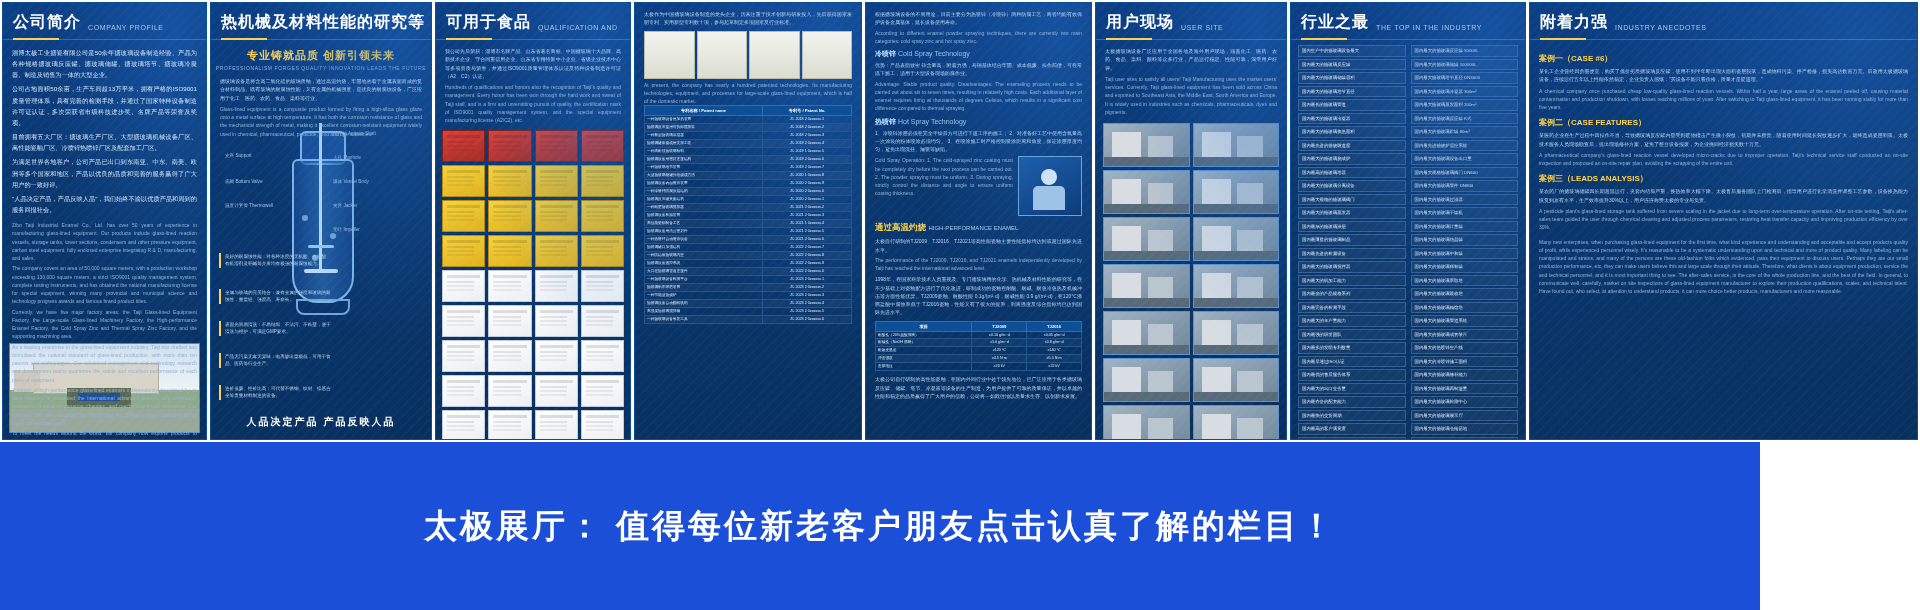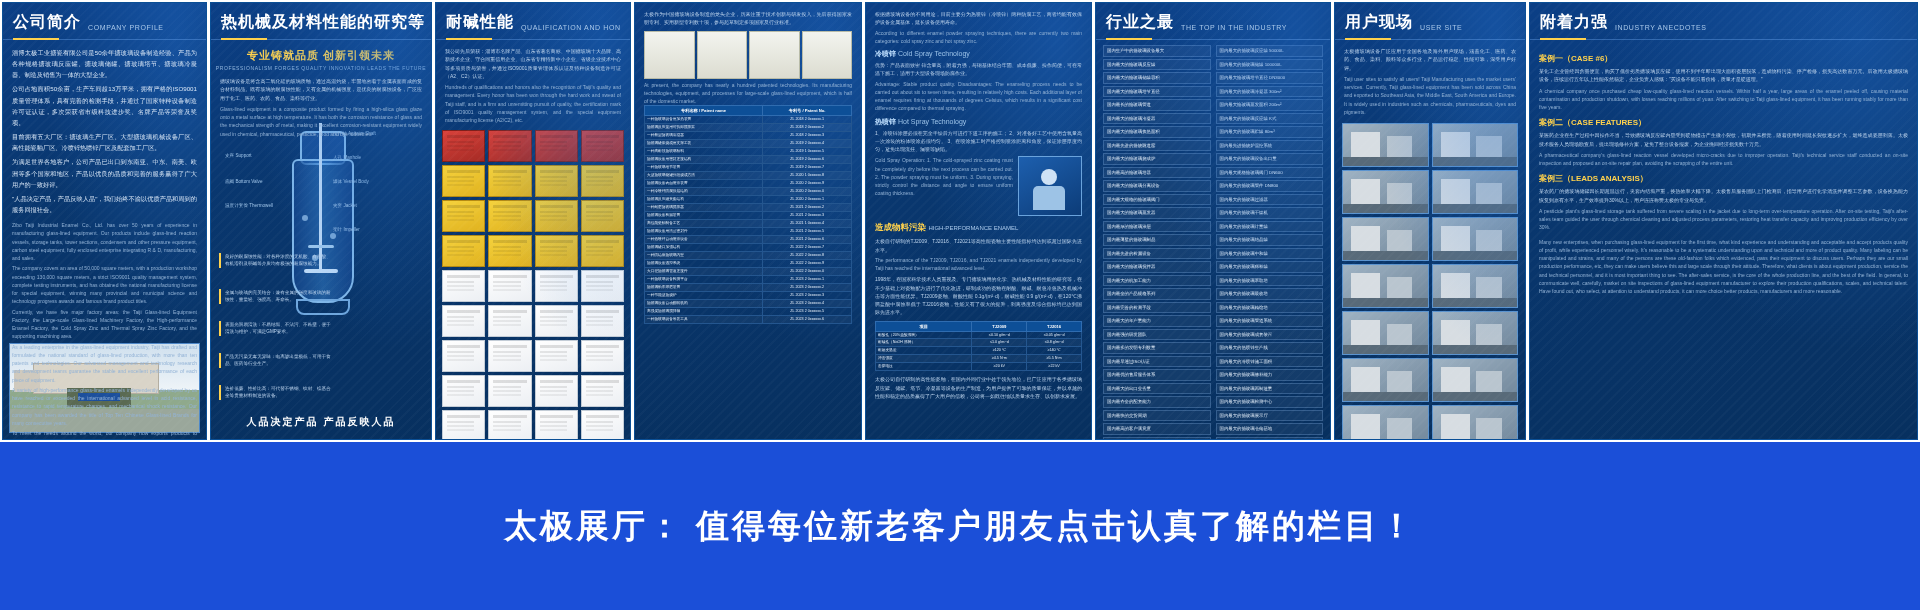--- a/index.html
+++ b/index.html
@@ -75,21 +75,21 @@
   
   .shots{display:grid;grid-template-columns:repeat(2,1fr);gap:3px;padding:5px 7px;}
   .shot{height:42px;border:1px solid #5a93cf;background:linear-gradient(150deg,#9fb3c4,#6f8599);position:relative;overflow:hidden;}
   .shot .m1{position:absolute;left:10%;top:18%;width:34%;height:64%;background:#d7dde2;}
   .shot .m2{position:absolute;left:52%;top:28%;width:30%;height:54%;background:#b9c5cf;}
   .shot .fl{position:absolute;left:0;bottom:0;right:0;height:22%;background:#586a79;}
 
   
   .case-h{color:#ffd24d;font-size:8px;font-weight:bold;margin:6px 0 3px;}
 
-  .banner{position:absolute;left:0;bottom:0;width:1920px;height:168px;background:#1b4fd8;display:flex;align-items:center;justify-content:center;}
+  .banner{position:absolute;left:0;bottom:0;width:1760px;height:168px;background:#1b4fd8;display:flex;align-items:center;justify-content:center;}
   .banner span{color:#ffffff;font-size:33px;font-weight:bold;letter-spacing:3px;}
 </style>
 </head>
 <body>
 
 <div id="stage">
 
   <div class="panels">
 
     <div class="panel p1" style="flex:0 0 205px;">
@@ -158,21 +158,21 @@
       <div class="note" style="left:8px;top:250px;">良好的耐腐蚀性能：对各种浓度的无机酸、有机酸、有机溶剂及弱碱等介质均有极强的耐腐蚀能力。</div>
       <div class="note" style="left:8px;top:286px;">金属与玻璃的完美结合：兼有金属的强度和玻璃的耐蚀性，重量轻、强度高、寿命长。</div>
       <div class="note" style="left:8px;top:318px;">表面光滑易清洗：不易结垢、不沾污、不粘壁，便于清洗与维护，可满足GMP要求。</div>
       <div class="note" style="left:8px;top:350px;">产品无污染无毒无异味：电离渗出量极低，可用于食品、医药等行业生产。</div>
       <div class="note" style="left:8px;top:382px;">造价低廉、性价比高：可代替不锈钢、钛材、镍基合金等贵重材料制造的设备。</div>
       <div class="foot-slogan">人品决定产品  产品反映人品</div>
     </div>
 
     <div class="panel p3" style="flex:0 0 196px;">
       <div class="phead">
-        <div class="cn big">耐碱性能</div>
+        <div class="cn big">可用于食品</div>
         <div class="en">QUALIFICATION AND HONOR</div>
         <div class="bar"></div>
       </div>
       <div class="pbody" style="padding-bottom:2px;">
         <div class="tiny">我公司先后荣获：淄博市名牌产品、山东省著名商标、中国搪玻璃十大品牌、高新技术企业、守合同重信用企业、山东省专精特新中小企业、省级企业技术中心等多项资质与荣誉，并通过ISO9001质量管理体系认证及特种设备制造许可证（A2、C2）认证。</div>
         <div class="tiny en" style="margin-top:3px;">Hundreds of qualifications and honors also the recognition of Taiji's quality and management. Every honor has been won through the hard work and sweat of Taiji staff, and is a firm and unremitting pursuit of quality, the certification mark of ISO9001 quality management system, and the special equipment manufacturing license (A2/C2), etc.</div>
       </div>
       <div class="certs">
         <div class="cert red"></div>
         <div class="cert red"></div>
@@ -362,21 +362,21 @@
 1. The cold-sprayed zinc coating must be completely dry before the next process can be carried out.
 2. The powder spraying must be uniform.
 3. During spraying, strictly control the distance and angle to ensure uniform coating thickness.</div>
           <div style="flex:0 0 62px;height:58px;border:1px solid #6aa3dc;background:linear-gradient(150deg,#1d5fae,#0c3c78);position:relative;">
             <div style="position:absolute;left:22px;top:12px;width:16px;height:16px;border-radius:50%;background:#cfe2f5;"></div>
             <div style="position:absolute;left:14px;top:29px;width:32px;height:24px;background:#9dc3e6;border-radius:5px 5px 0 0;"></div>
           </div>
         </div>
 
         <div class="sub" style="margin-top:6px;">
-          <span>造成物料污染</span>
+          <span>通过高温灼烧</span>
           <span style="font-size:6px;color:#a9c8ea;font-weight:normal;">HIGH-PERFORMANCE ENAMEL</span>
         </div>
         <div class="tiny">太极自行研制的TJ2009、TJ2016、TJ2021等高性能瓷釉主要性能指标均达到或超过国际先进水平。</div>
         <div class="tiny en" style="margin-top:2px;">The performance of the TJ2009, TJ2016, and TJ2021 enamels independently developed by Taiji has reached the international advanced level.</div>
         <div class="tiny" style="margin-top:3px;">1998年，在国家科学技术人员重视及、专门搪玻璃用的化学、热机械及材料性能的研究等，在不少基础上对瓷釉配方进行了优化改进，研制成功的瓷釉在耐酸、耐碱、耐急冷急热及机械冲击等方面性能优异。TJ2009瓷釉、耐酸性能 0.1g/(m²·d)，耐碱性能 0.9 g/(m²·d)，在120℃沸腾盐酸中腐蚀率低于 TJ2016瓷釉，性能又有了很大的提升，剥离强度及综合指标均已达到国际先进水平。</div>
 
         <table class="ptab" style="margin-top:4px;">
           <thead>
               <tr>
             <th>项目</th>
@@ -406,20 +406,105 @@
                 <td class="r">≥5.5 N·m</td>
               </tr>
             <tr>
                 <td>击穿电压</td>
                 <td class="r">≥20 kV</td>
                 <td class="r">≥22 kV</td>
               </tr>
           </tbody>
         </table>
         <div class="tiny" style="margin-top:4px;">太极公司自行研制的高性能瓷釉，在国内外同行业中处于领先地位，已广泛应用于各类搪玻璃反应罐、储罐、塔节、冷凝器等设备的生产制造，为用户提供了可靠的质量保证，并以卓越的性能和稳定的品质赢得了广大用户的信赖，公司将一如既往地以质量求生存、以创新求发展。</div>
+      </div>
+    </div>
+
+    <div class="panel p7" style="flex:0 0 192px;">
+      <div class="phead">
+        <div class="cn big">用户现场</div>
+        <div class="en">USER SITE</div>
+        <div class="bar"></div>
+      </div>
+      <div class="pbody" style="padding-bottom:2px;">
+        <div class="tiny">太极搪玻璃设备广泛应用于全国各地及海外用户现场，涵盖化工、医药、农药、食品、染料、颜料等众多行业，产品运行稳定、性能可靠，深受用户好评。</div>
+        <div class="tiny en" style="margin-top:3px;">Taiji user sites to satisfy all users! Taiji Manufacturing uses the market users' services. Currently, Taiji glass-lined equipment has been sold across China and exported to Southeast Asia, the Middle East, South America and Europe. It is widely used in industries such as chemicals, pharmaceuticals, dyes and pigments.</div>
+      </div>
+      <div class="shots">
+        <div class="shot">
+            <div class="m1"></div>
+            <div class="m2"></div>
+            <div class="fl"></div>
+          </div>
+        <div class="shot">
+            <div class="m1"></div>
+            <div class="m2"></div>
+            <div class="fl"></div>
+          </div>
+        <div class="shot">
+            <div class="m1"></div>
+            <div class="m2"></div>
+            <div class="fl"></div>
+          </div>
+        <div class="shot">
+            <div class="m1"></div>
+            <div class="m2"></div>
+            <div class="fl"></div>
+          </div>
+        <div class="shot">
+            <div class="m1"></div>
+            <div class="m2"></div>
+            <div class="fl"></div>
+          </div>
+        <div class="shot">
+            <div class="m1"></div>
+            <div class="m2"></div>
+            <div class="fl"></div>
+          </div>
+        <div class="shot">
+            <div class="m1"></div>
+            <div class="m2"></div>
+            <div class="fl"></div>
+          </div>
+        <div class="shot">
+            <div class="m1"></div>
+            <div class="m2"></div>
+            <div class="fl"></div>
+          </div>
+        <div class="shot">
+            <div class="m1"></div>
+            <div class="m2"></div>
+            <div class="fl"></div>
+          </div>
+        <div class="shot">
+            <div class="m1"></div>
+            <div class="m2"></div>
+            <div class="fl"></div>
+          </div>
+        <div class="shot">
+            <div class="m1"></div>
+            <div class="m2"></div>
+            <div class="fl"></div>
+          </div>
+        <div class="shot">
+            <div class="m1"></div>
+            <div class="m2"></div>
+            <div class="fl"></div>
+          </div>
+        <div class="shot">
+            <div class="m1"></div>
+            <div class="m2"></div>
+            <div class="fl"></div>
+          </div>
+        <div class="shot">
+            <div class="m1"></div>
+            <div class="m2"></div>
+            <div class="fl"></div>
+          </div>
+
       </div>
     </div>
 
     <div class="panel p6" style="flex:0 0 236px;">
       <div class="phead">
         <div class="cn big">行业之最</div>
         <div class="en">THE TOP IN THE INDUSTRY</div>
         <div class="bar"></div>
       </div>
       <div class="twocol">
@@ -485,105 +570,20 @@
           <li>国内最大的搪玻璃再制造量</li>
           <li>国内最大的搪玻璃检测中心</li>
           <li>国内最大的搪玻璃展示厅</li>
           <li>国内最大的搪玻璃仓储基地</li>
           <li>国内最大的搪玻璃物流配送</li>
 
         </ul>
       </div>
     </div>
 
-    <div class="panel p7" style="flex:0 0 192px;">
-      <div class="phead">
-        <div class="cn big">用户现场</div>
-        <div class="en">USER SITE</div>
-        <div class="bar"></div>
-      </div>
-      <div class="pbody" style="padding-bottom:2px;">
-        <div class="tiny">太极搪玻璃设备广泛应用于全国各地及海外用户现场，涵盖化工、医药、农药、食品、染料、颜料等众多行业，产品运行稳定、性能可靠，深受用户好评。</div>
-        <div class="tiny en" style="margin-top:3px;">Taiji user sites to satisfy all users! Taiji Manufacturing uses the market users' services. Currently, Taiji glass-lined equipment has been sold across China and exported to Southeast Asia, the Middle East, South America and Europe. It is widely used in industries such as chemicals, pharmaceuticals, dyes and pigments.</div>
-      </div>
-      <div class="shots">
-        <div class="shot">
-            <div class="m1"></div>
-            <div class="m2"></div>
-            <div class="fl"></div>
-          </div>
-        <div class="shot">
-            <div class="m1"></div>
-            <div class="m2"></div>
-            <div class="fl"></div>
-          </div>
-        <div class="shot">
-            <div class="m1"></div>
-            <div class="m2"></div>
-            <div class="fl"></div>
-          </div>
-        <div class="shot">
-            <div class="m1"></div>
-            <div class="m2"></div>
-            <div class="fl"></div>
-          </div>
-        <div class="shot">
-            <div class="m1"></div>
-            <div class="m2"></div>
-            <div class="fl"></div>
-          </div>
-        <div class="shot">
-            <div class="m1"></div>
-            <div class="m2"></div>
-            <div class="fl"></div>
-          </div>
-        <div class="shot">
-            <div class="m1"></div>
-            <div class="m2"></div>
-            <div class="fl"></div>
-          </div>
-        <div class="shot">
-            <div class="m1"></div>
-            <div class="m2"></div>
-            <div class="fl"></div>
-          </div>
-        <div class="shot">
-            <div class="m1"></div>
-            <div class="m2"></div>
-            <div class="fl"></div>
-          </div>
-        <div class="shot">
-            <div class="m1"></div>
-            <div class="m2"></div>
-            <div class="fl"></div>
-          </div>
-        <div class="shot">
-            <div class="m1"></div>
-            <div class="m2"></div>
-            <div class="fl"></div>
-          </div>
-        <div class="shot">
-            <div class="m1"></div>
-            <div class="m2"></div>
-            <div class="fl"></div>
-          </div>
-        <div class="shot">
-            <div class="m1"></div>
-            <div class="m2"></div>
-            <div class="fl"></div>
-          </div>
-        <div class="shot">
-            <div class="m1"></div>
-            <div class="m2"></div>
-            <div class="fl"></div>
-          </div>
-
-      </div>
-    </div>
-
     <div class="panel p8" style="flex:1 1 auto;">
       <div class="phead">
         <div class="cn big">附着力强</div>
         <div class="en">INDUSTRY ANECDOTES</div>
         <div class="bar"></div>
       </div>
       <div class="pbody">
         <div class="case-h">案例一（CASE #6）</div>
         <div class="tiny">某化工企业曾经因贪图便宜，购买了低价劣质搪玻璃反应罐，使用不到半年即出现大面积瓷层脱落，造成物料污染、停产检修，损失高达数百万元。后改用太极搪玻璃设备，连续运行五年以上性能依然稳定，企业负责人感慨："买设备不能只看价格，质量才是硬道理。"</div>
         <div class="tiny en" style="margin-top:3px;">A chemical company once purchased cheap low-quality glass-lined reaction vessels. Within half a year, large areas of the enamel peeled off, causing material contamination and production shutdown, with losses reaching millions of yuan. After switching to Taiji glass-lined equipment, it has been running stably for more than five years.</div>

